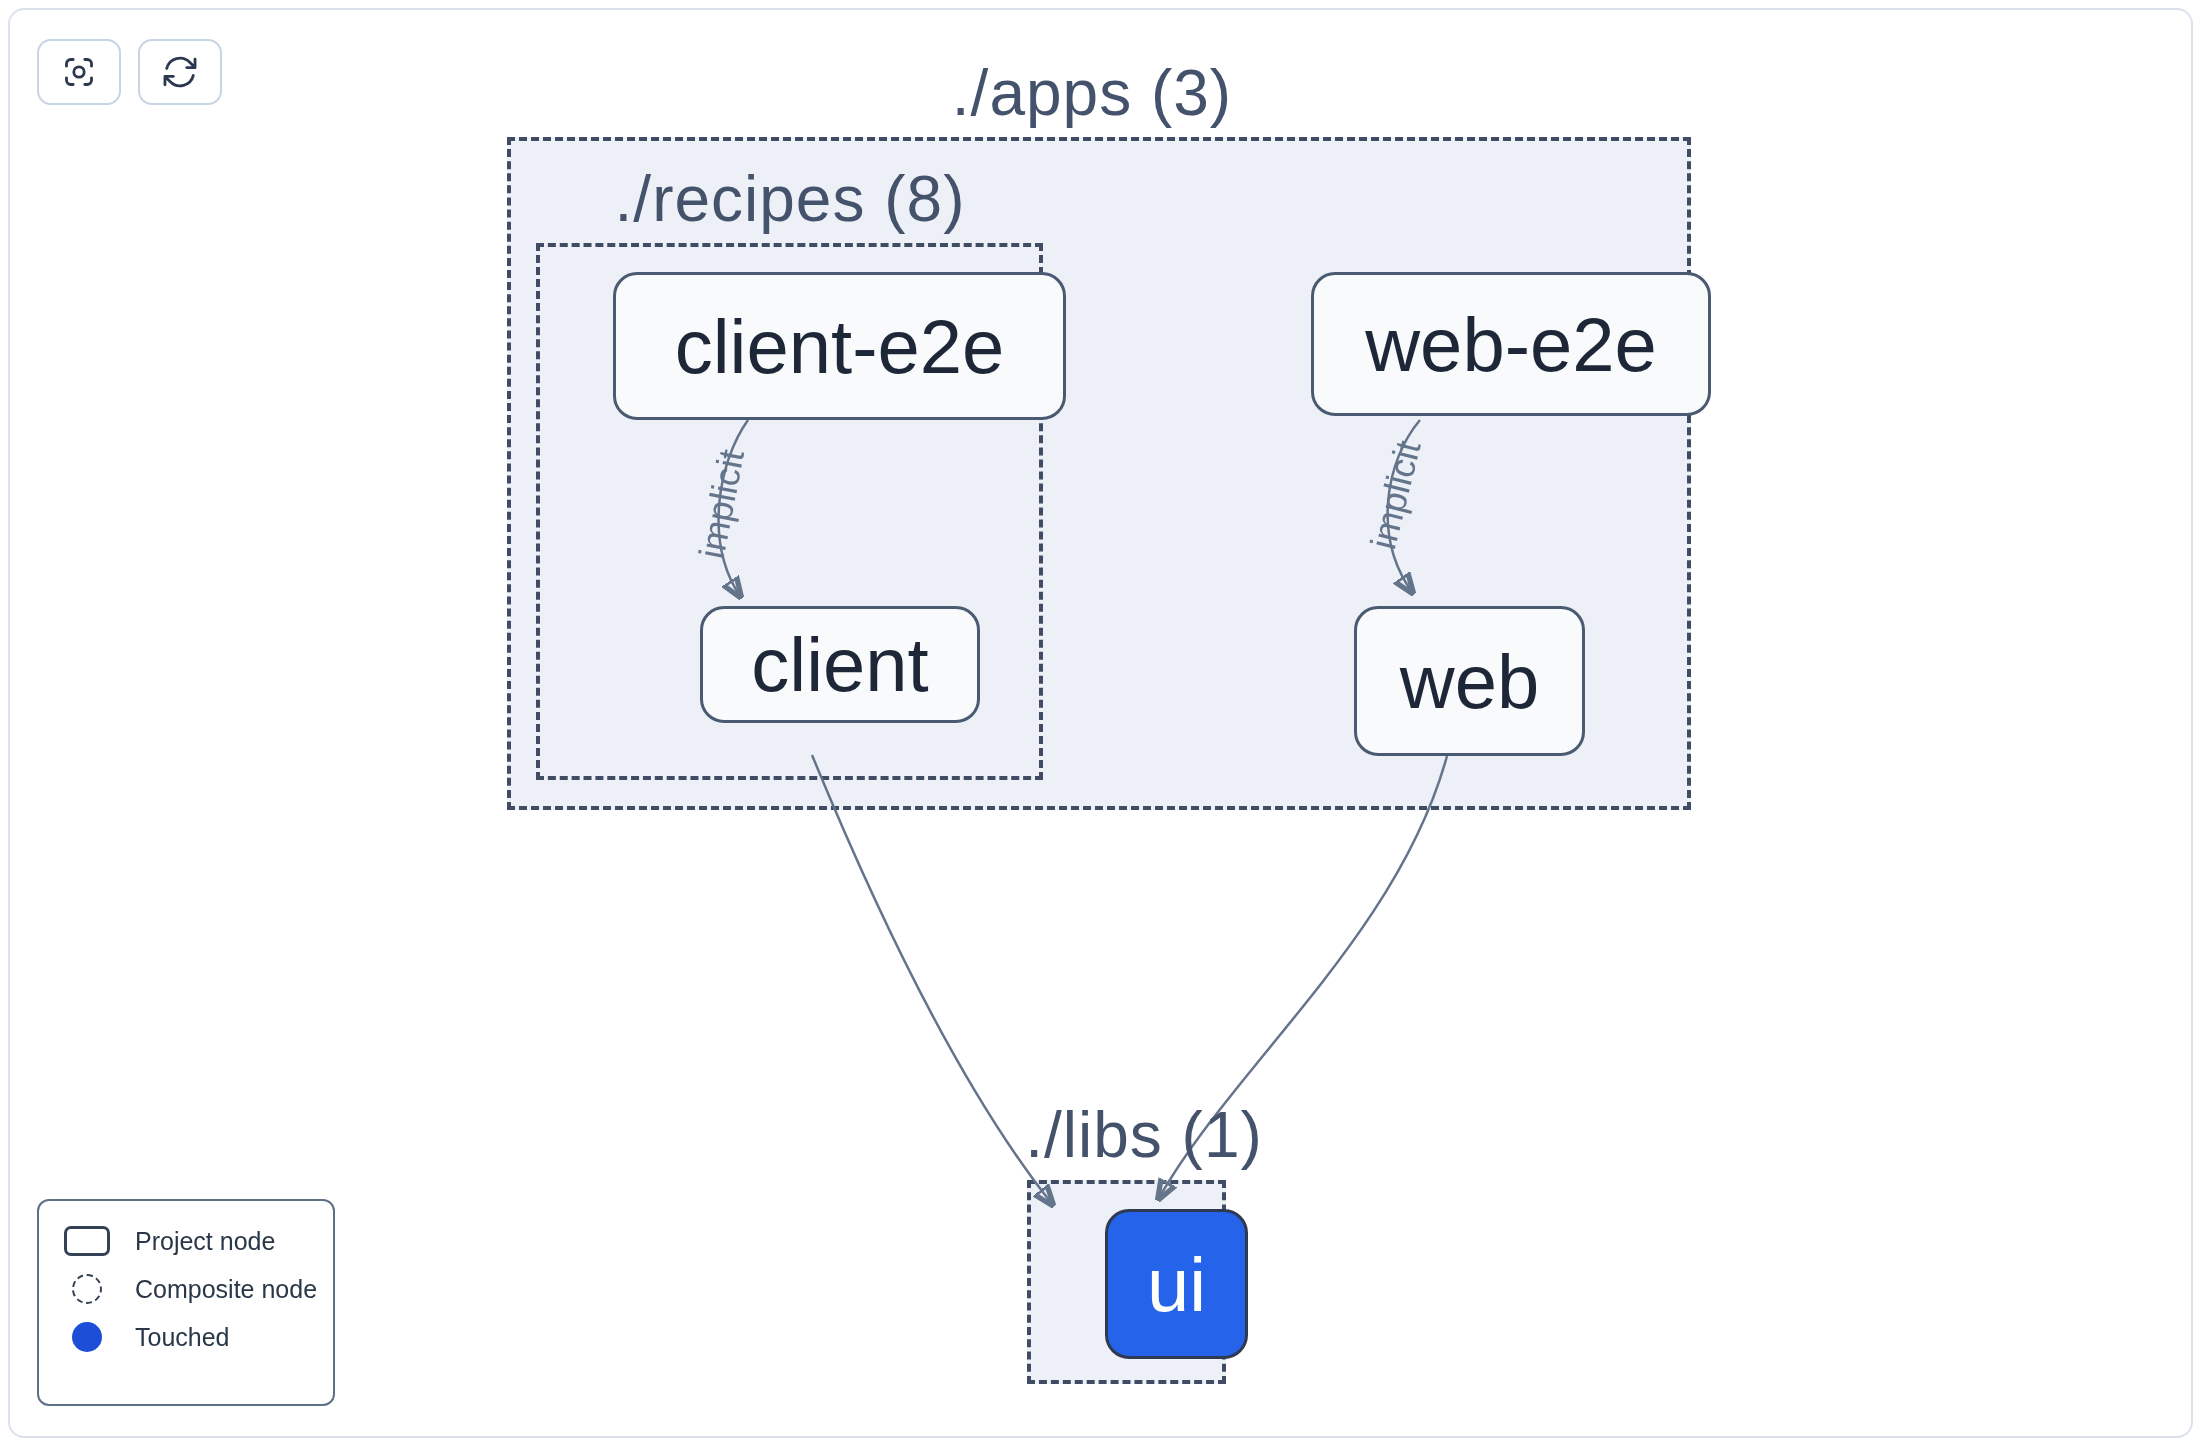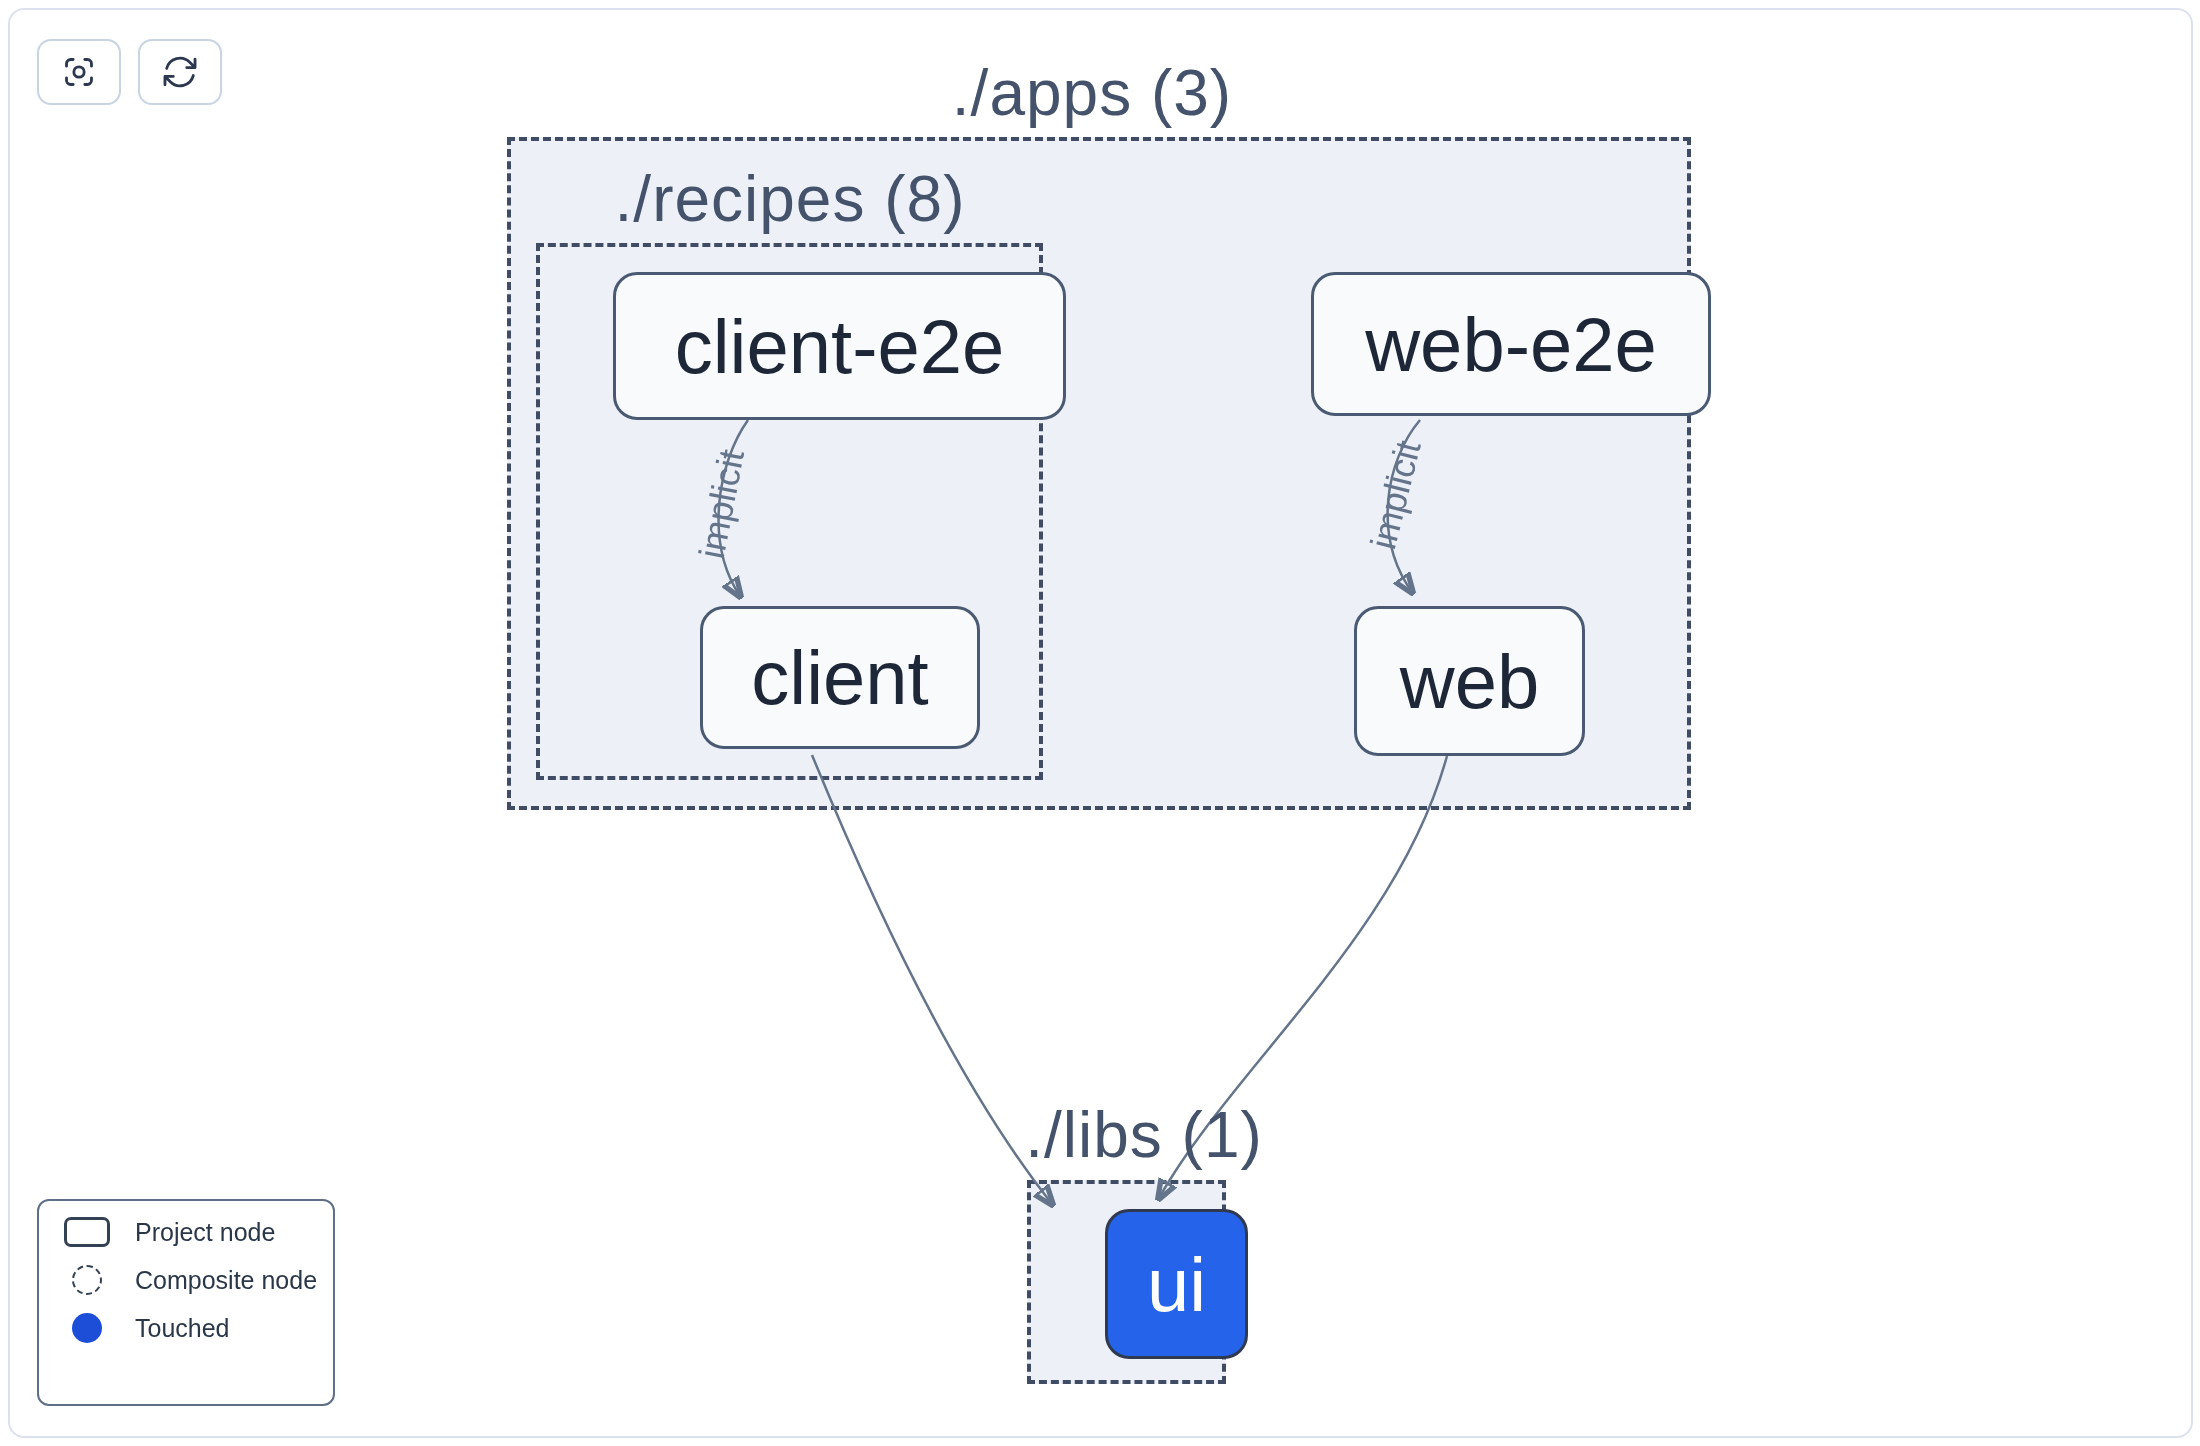--- a/index.html
+++ b/index.html
@@ -42,42 +42,42 @@
 
   
   .node{
     position:absolute;box-sizing:border-box;z-index:4;cursor:pointer;
     background:#f8fafc;border:3px solid #4a5a72;border-radius:24px;
     display:flex;align-items:center;justify-content:center;
     font-size:76px;color:#1d2737;white-space:nowrap;margin-left:48px;
   }
   #node-client-e2e{left:565px;top:272px;width:453px;height:148px;}
   #node-web-e2e  {left:1263px;top:272px;width:400px;height:144px;}
-  #node-client   {left:652px;top:606px;width:280px;height:143px;}
+  #node-client   {left:652px;top:606px;width:280px;height:117px;}
   #node-web      {left:1306px;top:606px;width:231px;height:150px;}
   #node-ui       {left:1057px;top:1209px;width:143px;height:150px;}
   .node.touched{background:#2563eb;border-color:#2f3a50;color:#ffffff;}
 
   
   #edge-layer{position:absolute;left:0;top:0;z-index:2;}
   #edge-layer path{stroke:#64748b;stroke-width:2.5;fill:none;}
   .edge-label{
     position:absolute;width:200px;text-align:center;z-index:2;
     font-size:36px;color:#64748b;white-space:nowrap;
   }
   #edge-label-1{left:622px;top:483px;transform:rotate(-79deg);}
   #edge-label-2{left:1296px;top:474px;transform:rotate(-76deg);}
 
   
   .legend{
     position:absolute;left:37px;top:1199px;width:298px;height:207px;box-sizing:border-box;
     background:#ffffff;border:2px solid #5f6f86;border-radius:12px;
     padding-top:7px;z-index:5;
   }
-  .legend-row{display:flex;align-items:center;height:48px;}
+  .legend-row{display:flex;align-items:flex-end;height:48px;}
   .swatch-cell{width:96px;display:flex;justify-content:center;align-items:center;}
   .legend-text{font-size:25px;color:#2a3749;}
   .swatch-project  {width:46px;height:30px;box-sizing:border-box;border:3px solid #334155;border-radius:7px;background:#ffffff;}
   .swatch-composite{width:30px;height:30px;box-sizing:border-box;border:2.5px dashed #334155;border-radius:50%;}
   .swatch-affected {width:30px;height:30px;box-sizing:border-box;border:3px dotted #c9d3df;border-radius:50%;background:#eef2f6;}
   .swatch-touched  {width:30px;height:30px;border-radius:50%;background:#1d4ed8;}
 </style>
 </head>
 <body>
 

